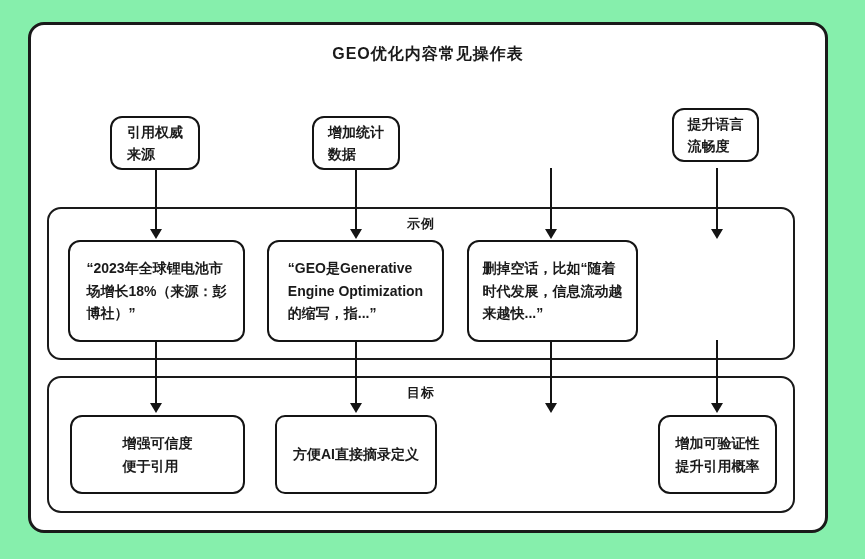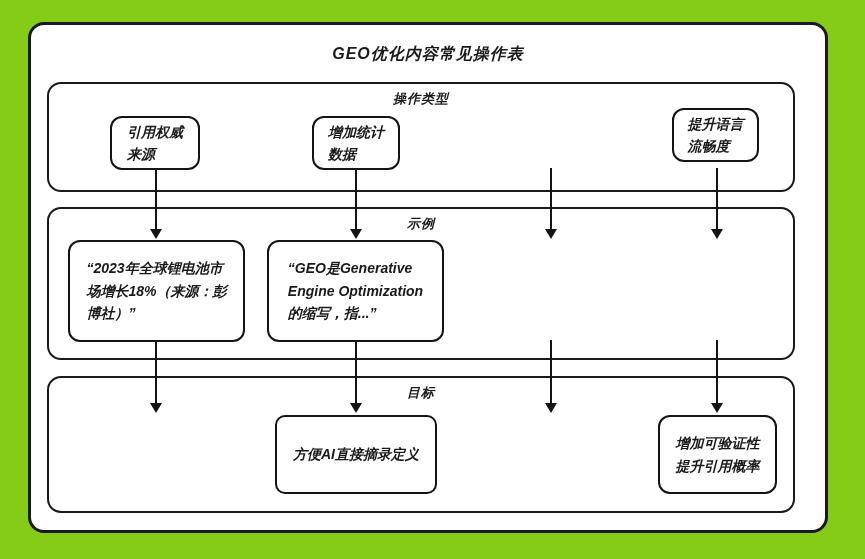--- a/index.html
+++ b/index.html
@@ -7,23 +7,22 @@
   html, body { background: #fafafa; }
   body {
     font-family: "Liberation Sans", "DejaVu Sans", sans-serif;
     color: #1a1a1a;
     -webkit-font-smoothing: antialiased;
   }
   .stage {
     position: relative;
     width: 865px;
     height: 559px;
-    background: #84cc16;
+    background: #86efac;
     overflow: hidden;
-    font-style: italic;
   }
   .frame {
     position: absolute;
     left: 28px; top: 22px;
     width: 800px; height: 511px;
     background: #ffffff;
     border: 3px solid #1a1a1a;
     border-radius: 16px;
     z-index: 0;
   }
@@ -113,23 +112,20 @@
 </style>
 </head>
 <body>
 
 <div class="stage">
 
   <div class="frame"></div>
 
   <div class="title">GEO优化内容常见操作表</div>
 
-  <div class="section section-types">
-    <div class="section-label">操作类型</div>
-  </div>
 
   <div class="section section-examples">
     <div class="section-label">示例</div>
   </div>
 
   <div class="section section-goals">
     <div class="section-label">目标</div>
   </div>
 
   <div class="arrow arrow-r1 ax1"></div>
@@ -148,18 +144,23 @@
 数据</div>
   <div class="node t4">提升语言
 流畅度</div>
 
   <div class="node e1">“2023年全球锂电池市
 场增长18%（来源：彭
 博社）”</div>
   <div class="node e2">“GEO是Generative
 Engine Optimization
 的缩写，指...”</div>
+  <div class="node e3">删掉空话，比如“随着
+时代发展，信息流动越
+来越快...”</div>
 
+  <div class="node g1">增强可信度
+便于引用</div>
   <div class="node g2">方便AI直接摘录定义</div>
   <div class="node g4">增加可验证性
 提升引用概率</div>
 
 </div>
 
 </body></html>

